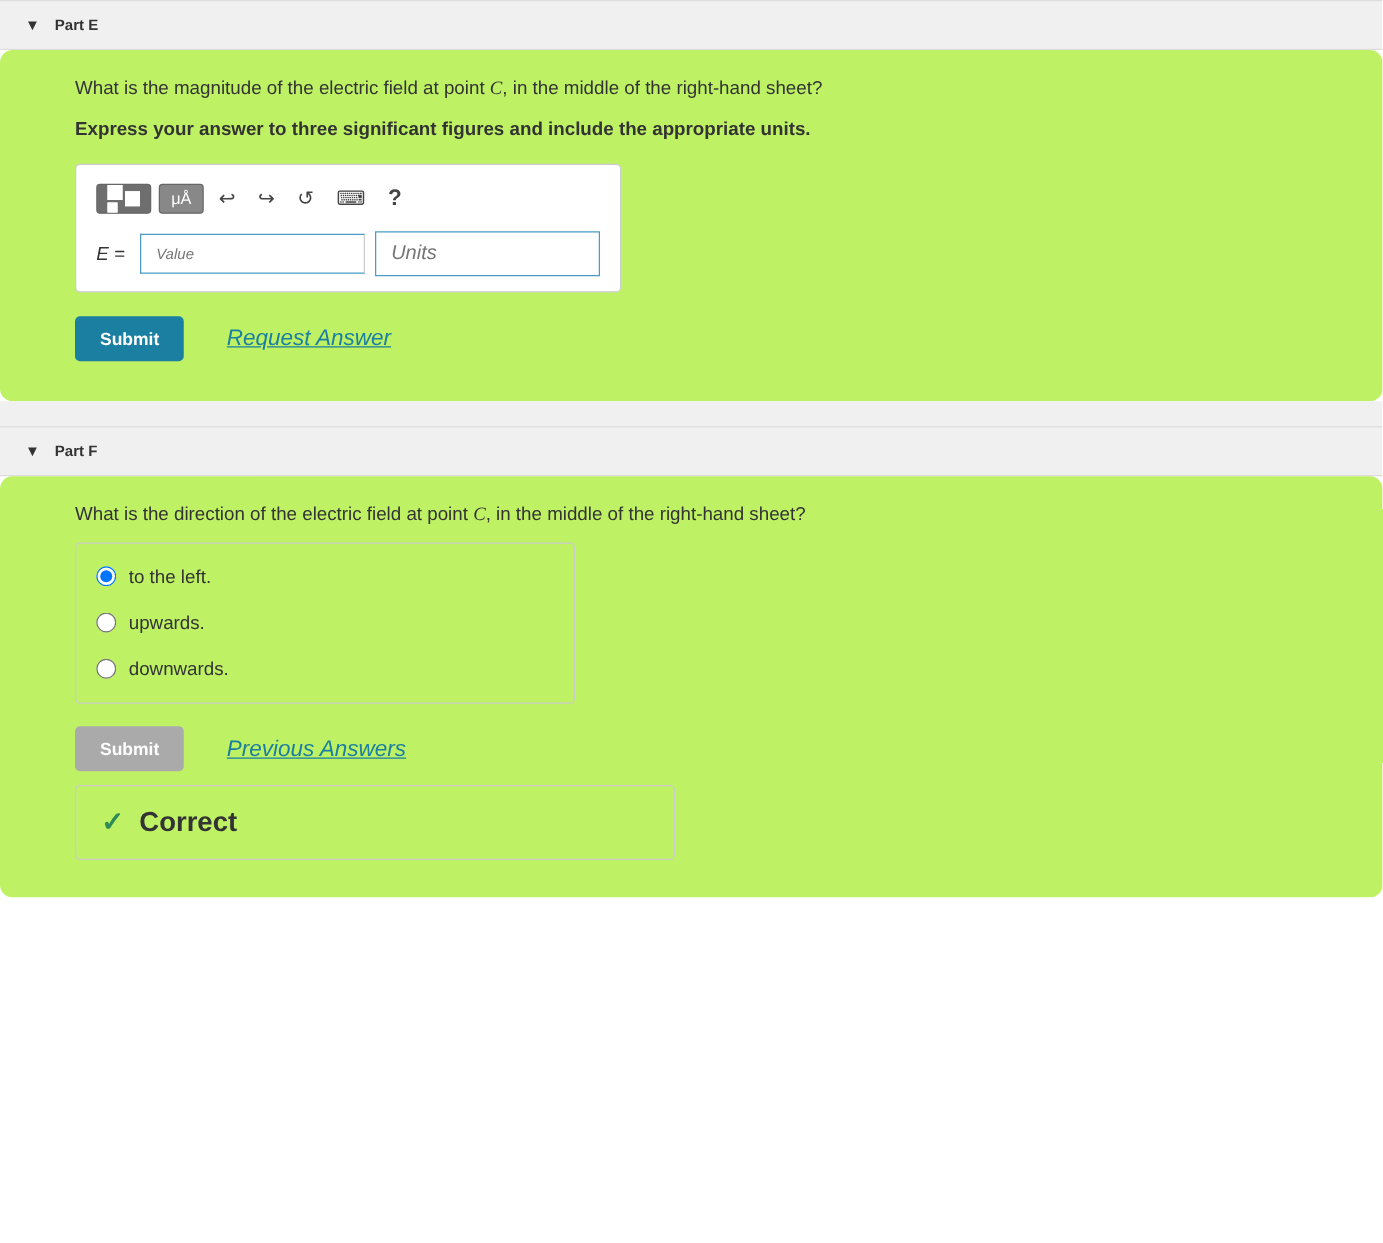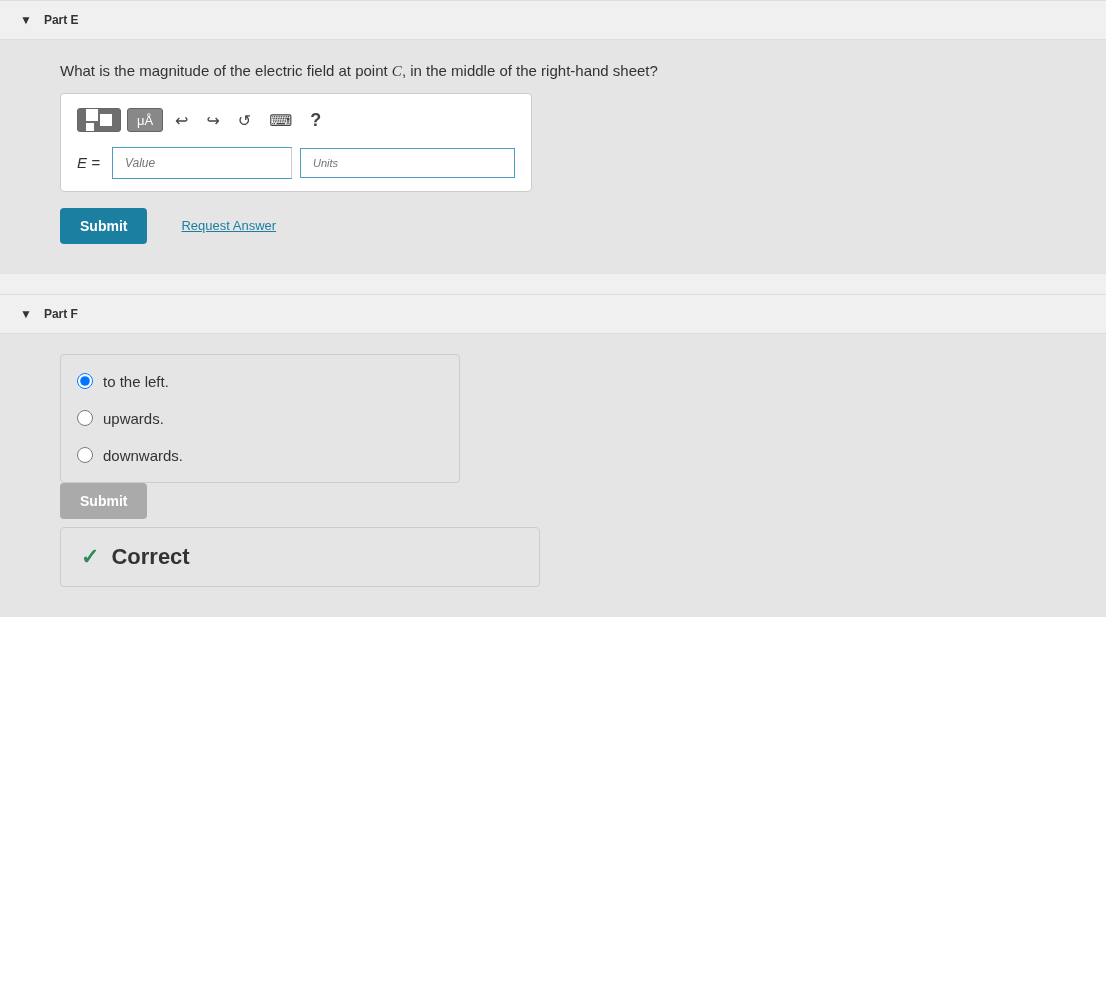--- a/index.html
+++ b/index.html
@@ -25,21 +25,22 @@
       color: #333;
     }
 
     .part-header .part-label {
       font-weight: bold;
       font-size: 12px;
     }
 
     .part-content {
       padding: 20px 60px 30px 60px;
-      background: #e5e5e5;
+      background: #bef264;
+      border-radius: 10px;
     }
 
     .question-text {
       margin-bottom: 10px;
       font-size: 15px;
       line-height: 1.5;
     }
 
     .instruction-text {
       font-weight: bold;
@@ -111,24 +112,24 @@
       font-size: 12px;
       font-style: italic;
       color: #999;
       width: 180px;
       outline: none;
     }
 
     .units-input {
       border: 1px solid #4a9cc7;
       padding: 8px 12px;
-      font-size: 11px;
+      font-size: 16px;
       font-style: italic;
       color: #999;
-      width: 215px;
+      width: 180px;
       outline: none;
     }
 
     .btn-submit {
       background: #1a7fa0;
       color: #fff;
       border: none;
       padding: 10px 20px;
       border-radius: 4px;
       cursor: pointer;
@@ -139,43 +140,45 @@
     .btn-submit:disabled, .btn-submit.disabled {
       background: #aaa;
       cursor: default;
     }
 
     .link-btn {
       background: none;
       border: none;
       color: #1a7fa0;
       cursor: pointer;
-      font-size: 13px;
+      font-size: 18px;
       text-decoration: underline;
       padding: 10px 8px;
+      font-style: italic;
     }
 
     .actions-row {
       display: flex;
       align-items: center;
       gap: 26px;
     }
 
     .separator {
       height: 20px;
       background: #f0f0f0;
     }
 
     
     .radio-box {
       border: 1px solid #ccc;
       border-radius: 4px;
       padding: 8px 0;
       display: inline-block;
       width: 400px;
+      margin-bottom: 16px;
     }
 
     .radio-option {
       display: flex;
       align-items: center;
       padding: 10px 16px;
       gap: 10px;
       cursor: pointer;
     }
 
@@ -229,20 +232,21 @@
 
 <div class="part-header">
   <span class="chevron">▼</span>
   <span class="part-label">Part E</span>
 </div>
 
 <div class="part-content">
   <p class="question-text">
     What is the magnitude of the electric field at point <span class="italic-c">C</span>, in the middle of the right-hand sheet?
   </p>
+  <p class="instruction-text">Express your answer to three significant figures and include the appropriate units.</p>
 
   <div class="input-box">
     
     <div class="toolbar">
       <button class="toolbar-btn" title="Templates">
         <span style="display:flex;align-items:center;gap:2px;">
           <span style="display:flex;flex-direction:column;gap:2px;">
             <span style="width:12px;height:12px;background:#fff;border:1.5px solid #fff;display:block;"></span>
             <span style="width:8px;height:8px;background:#fff;border:1.5px solid #fff;display:block;"></span>
           </span>
@@ -276,37 +280,41 @@
 </div>
 
 <div class="separator"></div>
 
 <div class="part-header">
   <span class="chevron">▼</span>
   <span class="part-label">Part F</span>
 </div>
 
 <div class="part-content">
+  <p class="question-text">
+    What is the direction of the electric field at point <span class="italic-c">C</span>, in the middle of the right-hand sheet?
+  </p>
 
   <div class="radio-box">
     <div class="radio-option">
       <input type="radio" name="direction" id="left" checked="" style="">
       <label for="left">to the left.</label>
     </div>
     <div class="radio-option">
       <input type="radio" name="direction" id="up" style="">
       <label for="up">upwards.</label>
     </div>
     <div class="radio-option">
       <input type="radio" name="direction" id="down" style="">
       <label for="down">downwards.</label>
     </div>
   </div>
 
   <div class="actions-row">
     <button class="btn-submit disabled" disabled="">Submit</button>
+    <button class="link-btn">Previous Answers</button>
   </div>
 
   <div class="correct-box">
     <span class="check-icon">✓</span>
     <span class="correct-label">Correct</span>
   </div>
 </div>
 
 </body></html>

